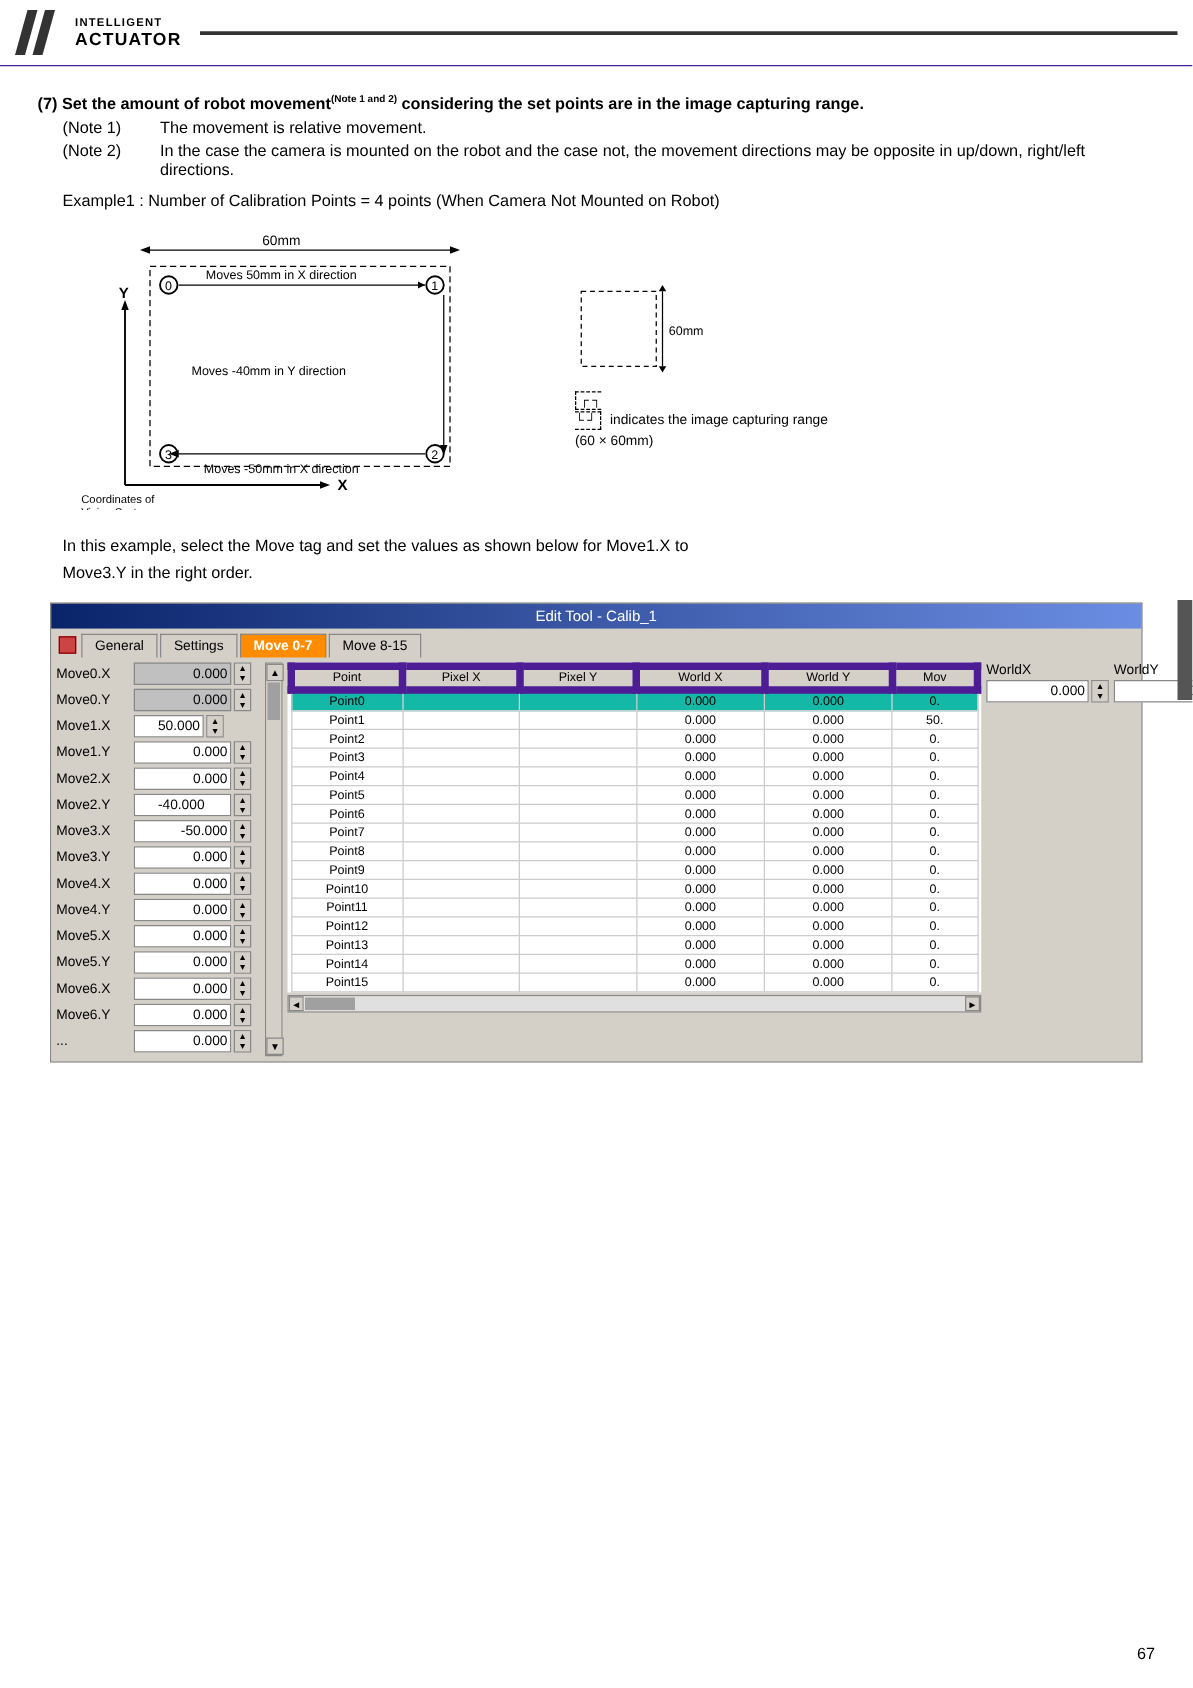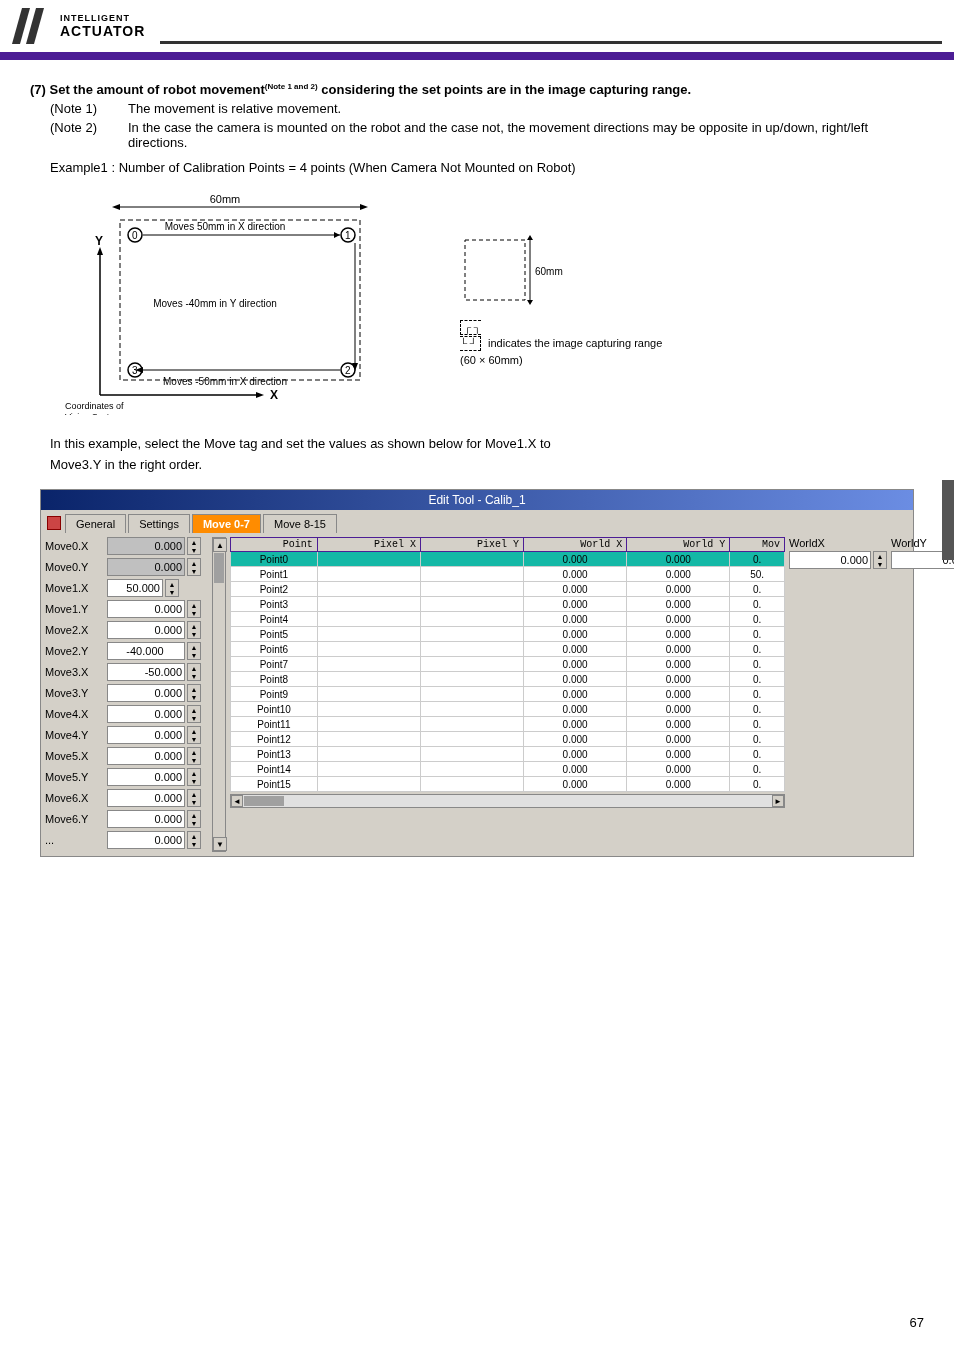--- a/index.html
+++ b/index.html
@@ -9,23 +9,23 @@
       background: #fff;
       color: #000;
       width: 954px;
       min-height: 1350px;
       position: relative;
     }
 
     
     .header {
       display: flex;
-      align-items: flex-end;
+      align-items: center;
       padding: 8px 12px;
-      border-bottom: 8px solid #4c1d95;
+      border-bottom: 1px solid #4c1d95;
       margin-bottom: 10px;
     }
     .header-logo {
       display: flex;
       align-items: center;
       gap: 8px;
     }
     .logo-stripes {
       display: flex;
       flex-direction: column;
@@ -201,26 +201,25 @@
 
     .points-table {
       width: 100%;
       border-collapse: collapse;
       font-size: 10px;
       background: #fff;
     }
 
     .points-table th {
       background: #d4d0c8;
-      border: 1px solid #4c1d95;
+      border: 6px solid #4c1d95;
       padding: 1px 4px;
-      text-align: right;
+      text-align: center;
       font-weight: normal;
       font-size: 10px;
-      font-family: Liberation Mono, monospace;
     }
 
     .points-table td {
       border: 1px solid #ccc;
       padding: 1px 4px;
       text-align: center;
       height: 15px;
       font-size: 10px;
     }
 

